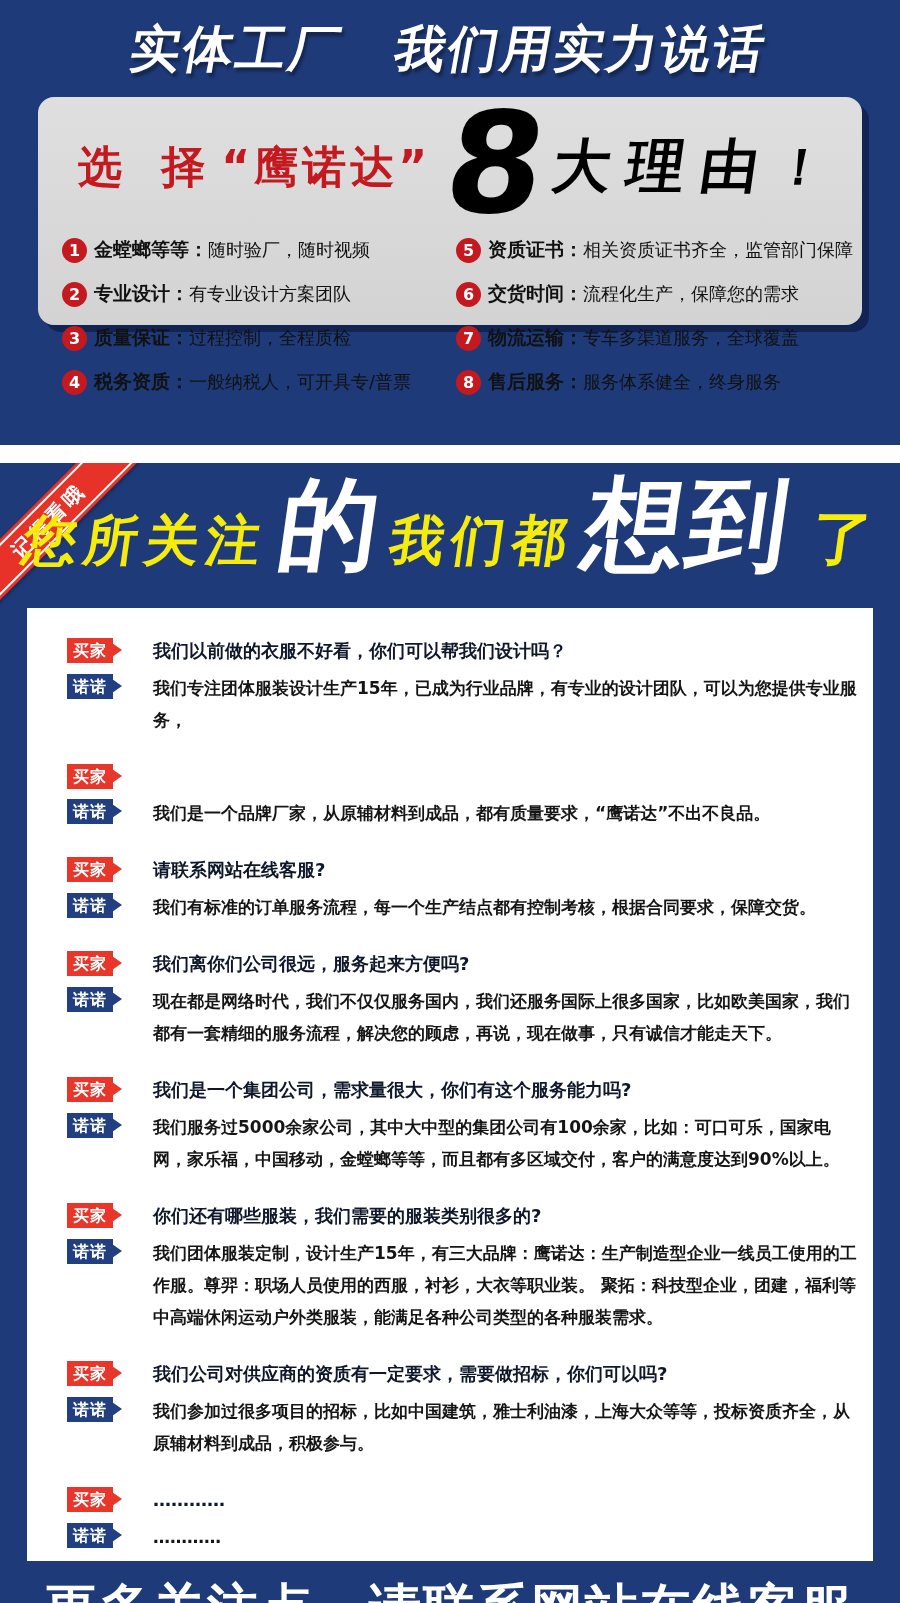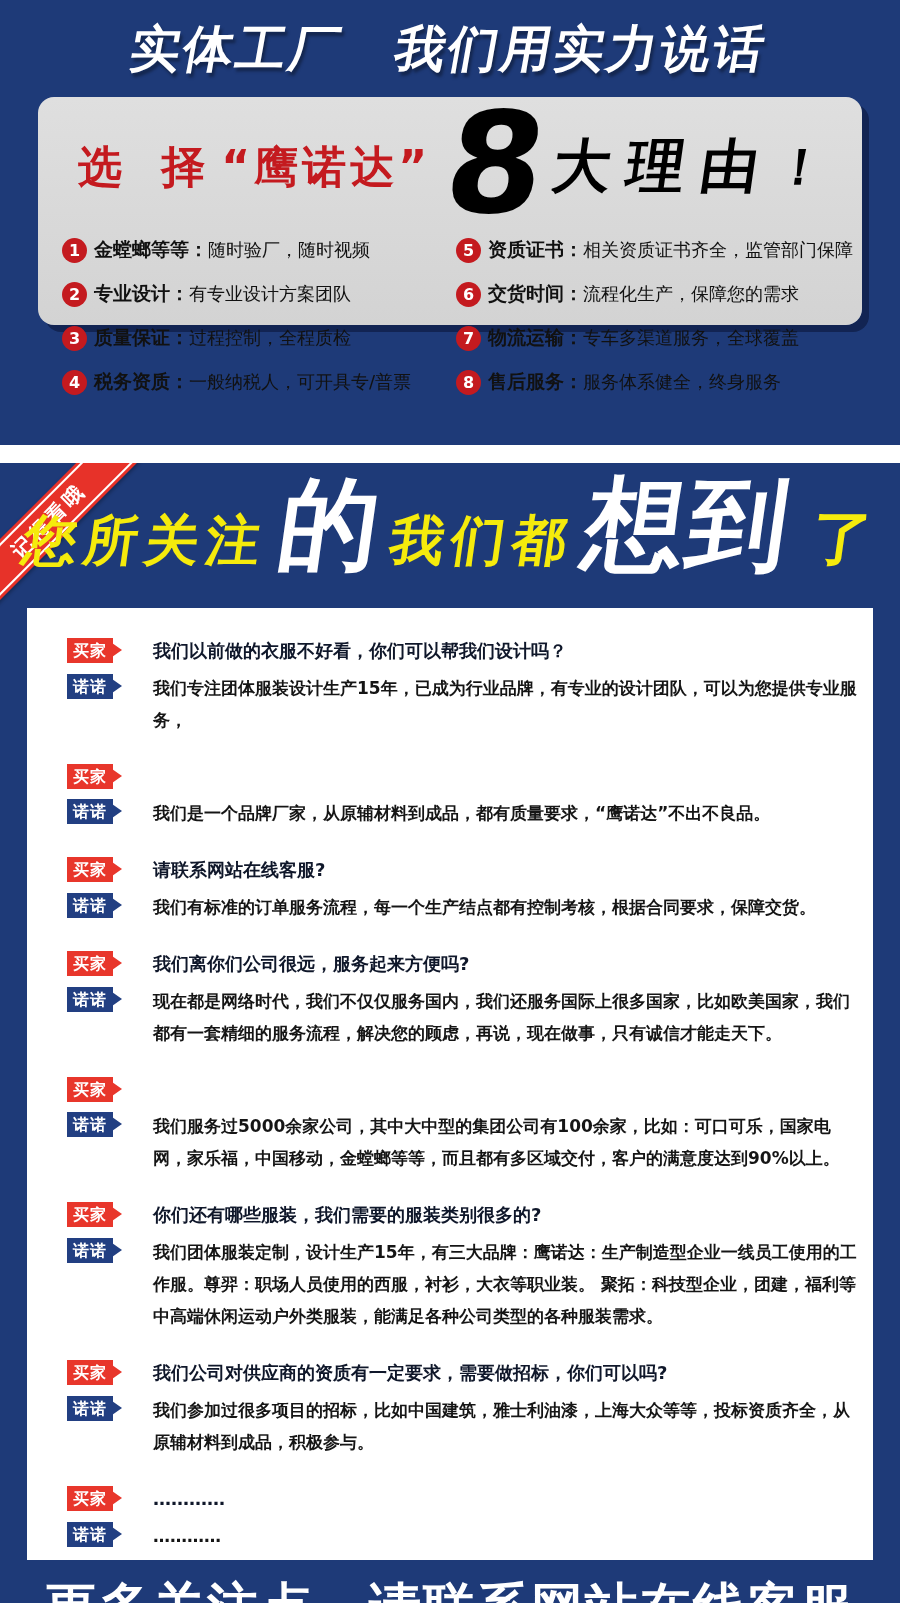--- a/index.html
+++ b/index.html
@@ -200,20 +200,21 @@
         </div>
         <div class="qa-row">
           <span class="tag seller">诺诺</span>
           <span class="atext">现在都是网络时代，我们不仅仅服务国内，我们还服务国际上很多国家，比如欧美国家，我们都有一套精细的服务流程，解决您的顾虑，再说，现在做事，只有诚信才能走天下。</span>
         </div>
       </div>
 
       <div class="qa-pair">
         <div class="qa-row q">
           <span class="tag buyer">买家</span>
+          <span class="qtext">我们是一个集团公司，需求量很大，你们有这个服务能力吗?</span>
         </div>
         <div class="qa-row">
           <span class="tag seller">诺诺</span>
           <span class="atext">我们服务过5000余家公司，其中大中型的集团公司有100余家，比如：可口可乐，国家电网，家乐福，中国移动，金螳螂等等，而且都有多区域交付，客户的满意度达到90%以上。</span>
         </div>
       </div>
 
       <div class="qa-pair">
         <div class="qa-row q">
           <span class="tag buyer">买家</span>

